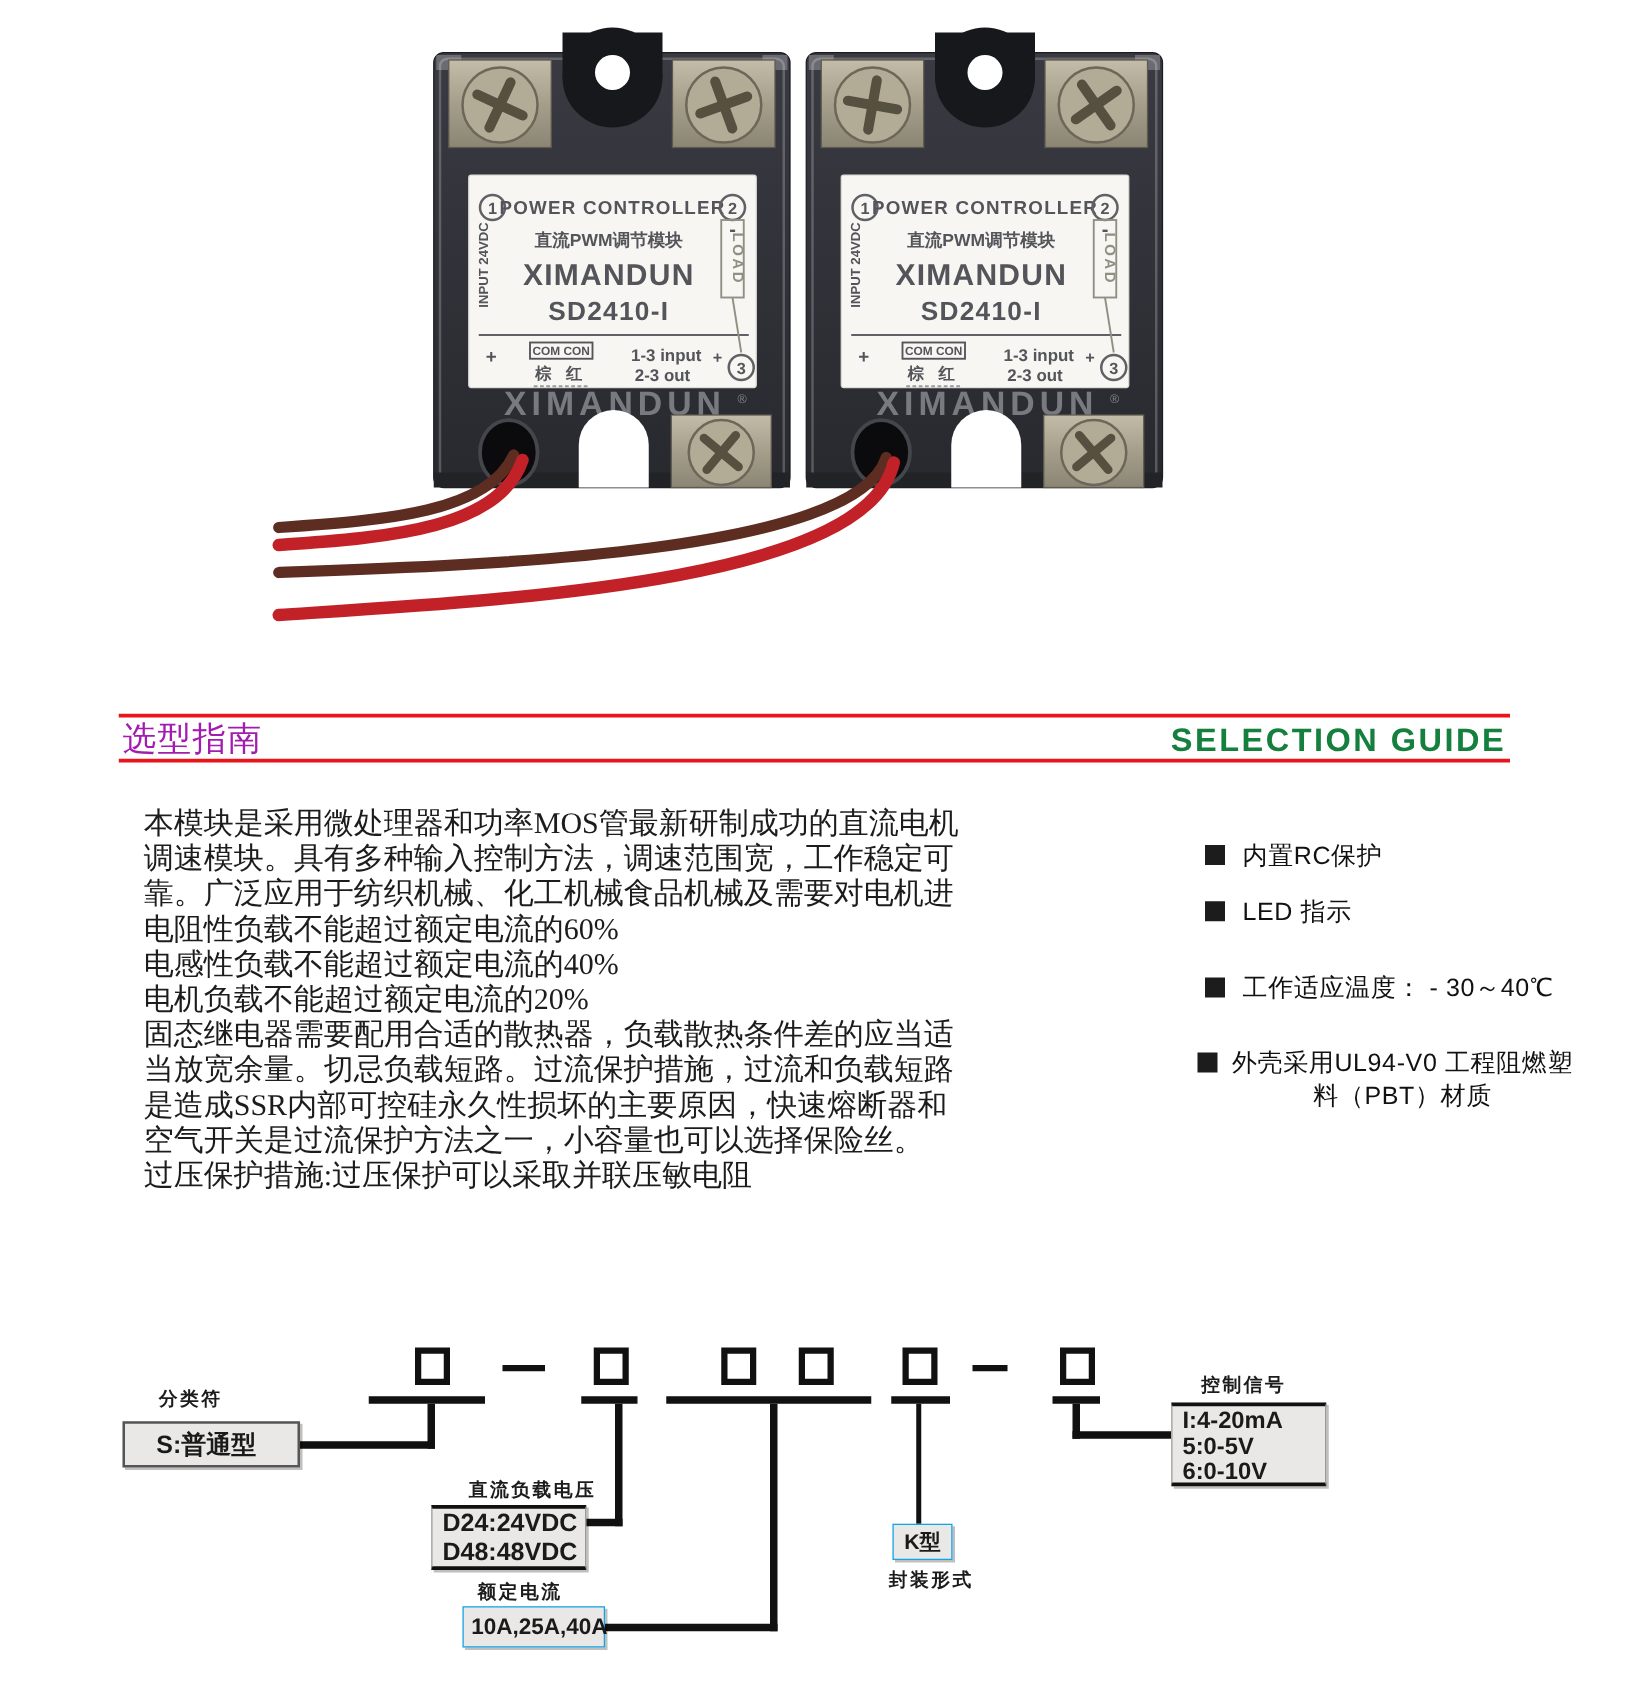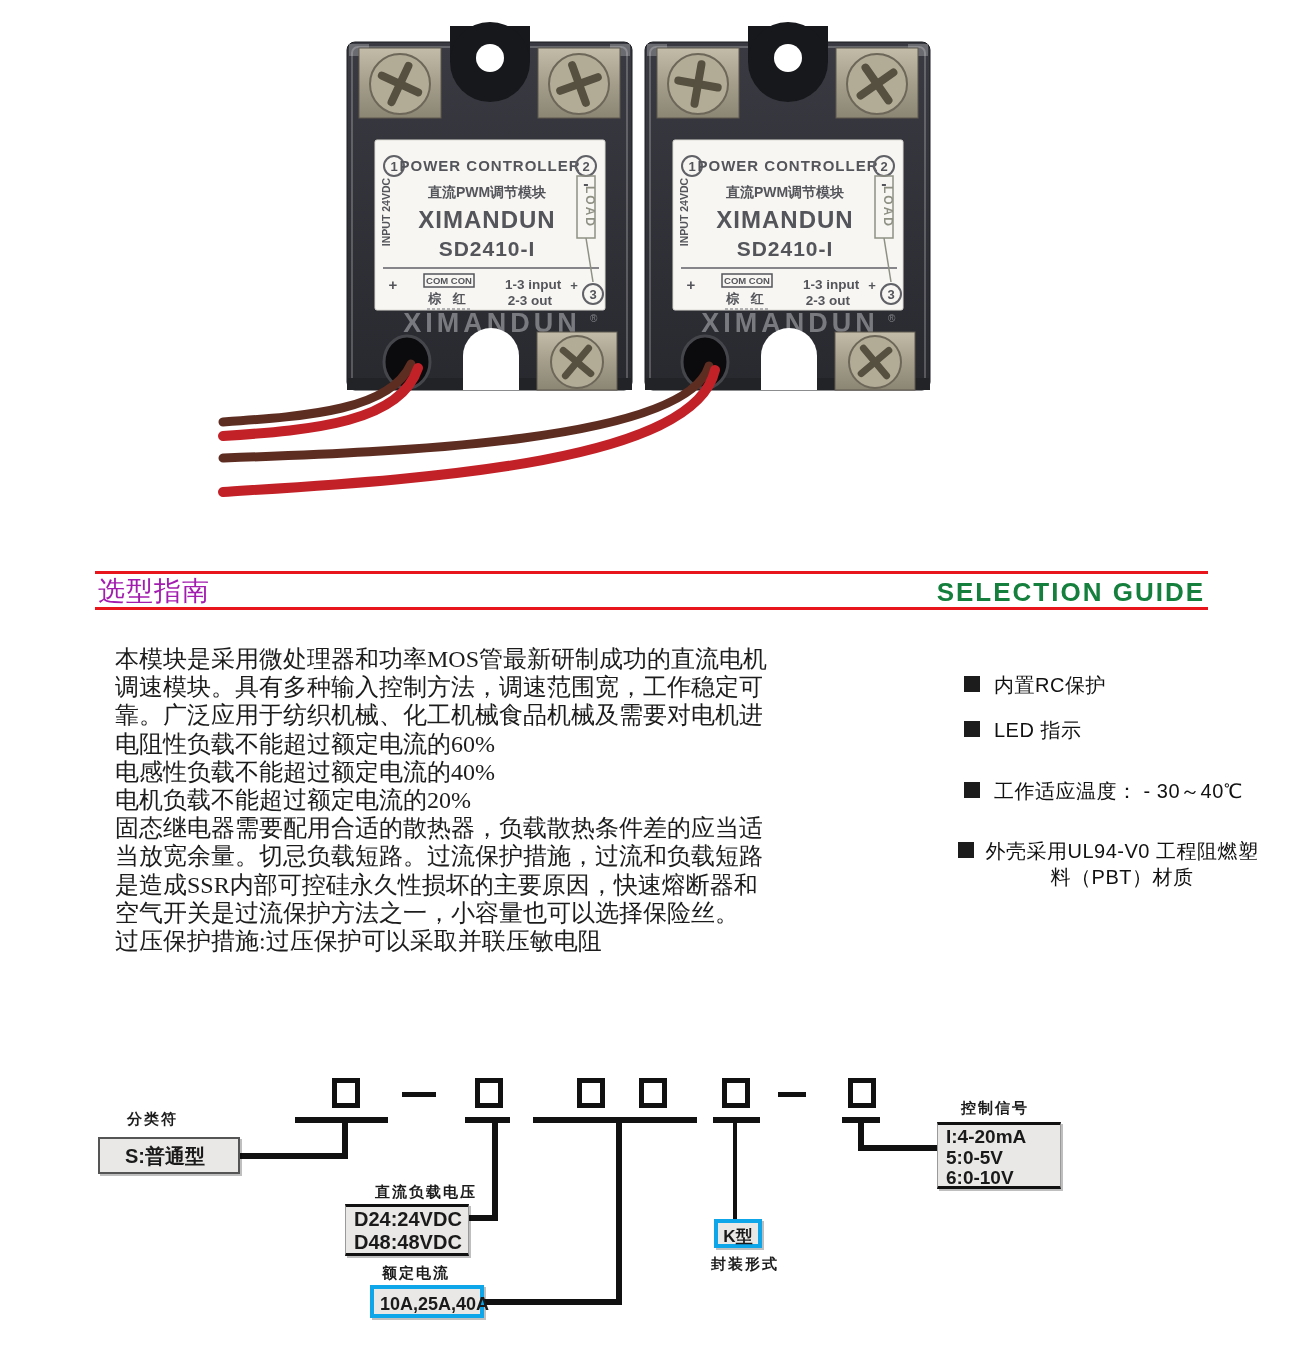--- a/index.html
+++ b/index.html
@@ -34,21 +34,21 @@
   .feature .ftext{font-size:20px;line-height:26px;color:#111;letter-spacing:0.5px;}
   .f1{top:0;margin-top:20px;} .f2{top:65px;} .f3{top:126px;} .f4{top:186px;text-align:center;}
   .f4 .bullet{margin-left:0;margin-right:10px;}
   
   .sq{position:absolute;width:28px;height:30px;border:5px solid #111;background:#fff;box-sizing:border-box;top:1078px;}
   .dash{position:absolute;height:5px;background:#111;top:1092px;}
   .uline{position:absolute;height:6px;background:#111;top:1117px;}
   .conn{position:absolute;background:#111;}
   .dlabel{position:absolute;font-size:15px;font-weight:bold;letter-spacing:2px;color:#1c1c1c;}
   .gbox{
-    position:absolute;background:#e9e8e6;border:4px solid #0ea5e9;color:#1a1a1a;
+    position:absolute;background:#e9e8e6;border:1px solid #0ea5e9;color:#1a1a1a;
     font-weight:bold;box-shadow:2px 2px 0 rgba(0,0,0,0.25);box-sizing:border-box;
   }
   .gbox.hbars{border-top:3px solid #111;border-bottom:3px solid #111;border-left:1px solid #9a9a9a;border-right:1px solid #9a9a9a;}
   .box-class{left:98px;top:1137px;width:142px;height:37px;font-size:20px;line-height:35px;padding-left:25px;border-width:2px;border-color:#555;}
   .box-dc{left:345px;top:1204px;width:124px;height:52px;font-size:20px;padding:1px 0 0 8px;}
   .box-dc div{line-height:23px;}
   .box-amp{left:370px;top:1285px;width:114px;height:33px;font-size:18px;line-height:31px;padding-left:6px;}
   .box-k{left:714px;top:1219px;width:48px;height:29px;font-size:17px;line-height:27px;text-align:center;}
   .box-cs{left:937px;top:1122px;width:124px;height:67px;font-size:19px;padding:2px 0 0 8px;}
   .box-cs div{line-height:20.5px;}

